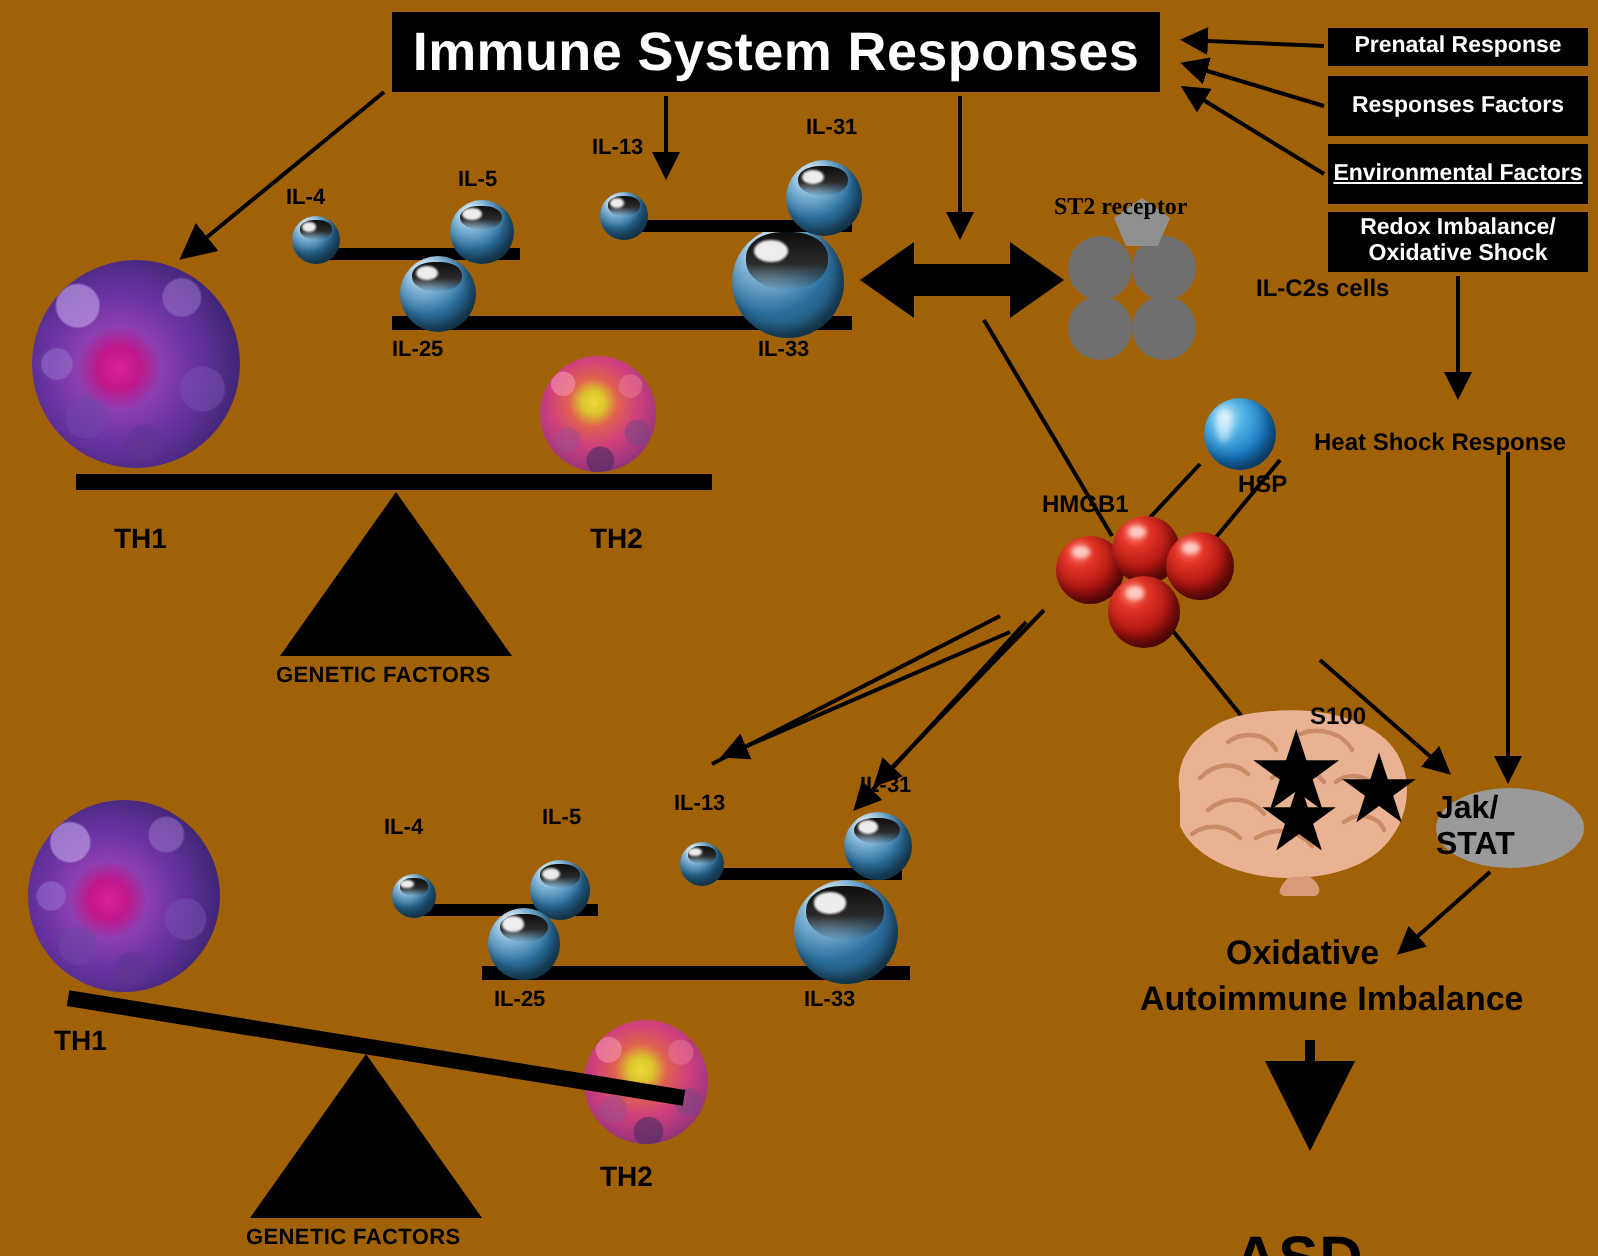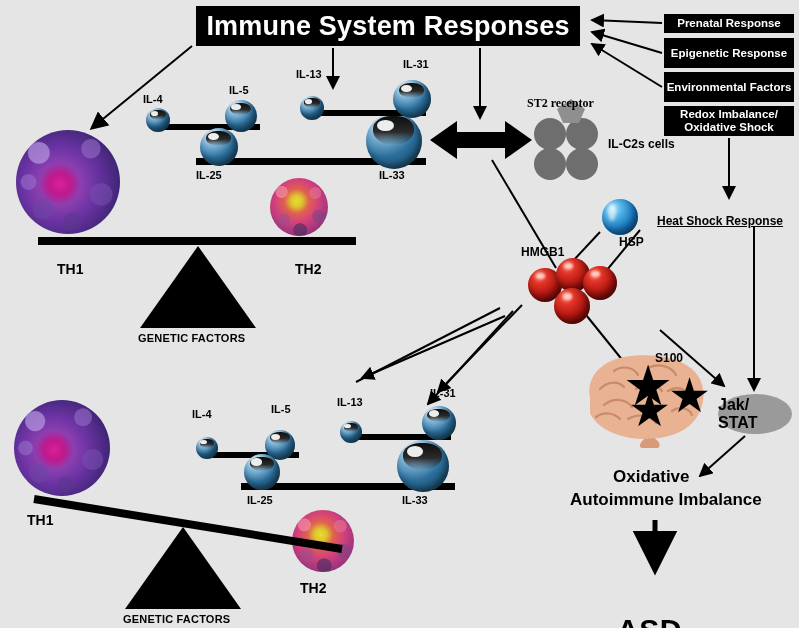--- a/index.html
+++ b/index.html
@@ -2,42 +2,42 @@
 <html><head>
 <meta charset="utf-8">
 <style>
   * { box-sizing: border-box; }
   html, body { margin:0; padding:0; background:#ffffff; }
   body { font-family:"Liberation Sans", sans-serif; }
 
   #stage {
     position:relative;
     width:799px; height:628px;
-    background:#e5e5e5;
+    background:#a16207;
     overflow:hidden;
     padding-left:26px;
   }
 
   .abs { position:absolute; }
 
   
   .blackbox {
     background:#000000; color:#ffffff;
     font-weight:bold; text-align:center;
     display:flex; align-items:center; justify-content:center;
     line-height:1.12;
   }
   #title-box {
     left:196px; top:6px; width:384px; height:40px;
     font-size:27px; letter-spacing:0.2px;
   }
   .factor-box { font-size:11.5px; }
   #box-prenatal     { left:664px; top:14px;  width:130px; height:19px; }
   #box-epigenetic   { left:664px; top:38px;  width:130px; height:30px; }
-  #box-environmental{ left:664px; top:72px;  width:130px; height:30px; }
+  #box-environmental{ left:664px; top:72px;  width:130px; height:30px;text-decoration:underline; }
   #box-redox        { left:664px; top:106px; width:130px; height:30px; }
 
   
   .lbl {
     font-weight:bold; color:#000;
     white-space:nowrap; line-height:1.15;
   }
   .lbl-il { font-size:11px; }
   .lbl-th { font-size:14px; }
   .lbl-gen { font-size:11px; letter-spacing:.2px; }
@@ -201,21 +201,21 @@
     <line x1="660" y1="330" x2="724" y2="386" stroke="#000" stroke-width="2" marker-end="url(#ahs)"></line>
 
     <line x1="745" y1="436" x2="700" y2="476" stroke="#000" stroke-width="2" marker-end="url(#ahs)"></line>
 
     <line x1="655" y1="520" x2="655" y2="568" stroke="#000" stroke-width="5" marker-end="url(#ah)"></line>
   </svg>
 
   <div id="title-box" class="abs blackbox">Immune System Responses</div>
 
   <div id="box-prenatal" class="abs blackbox factor-box">Prenatal Response</div>
-  <div id="box-epigenetic" class="abs blackbox factor-box">Epigenetic Response</div>
+  <div id="box-epigenetic" class="abs blackbox factor-box">Responses Factors</div>
   <div id="box-environmental" class="abs blackbox factor-box">Environmental Factors</div>
   <div id="box-redox" class="abs blackbox factor-box">Redox Imbalance/ Oxidative Shock</div>
 
   <div class="bar" style="left:160px; top:124px; width:100px; height:6px;"></div>
   <div class="ilball" style="left:146px; top:108px; width:24px; height:24px;"></div>
   <div class="ilball" style="left:225px; top:100px; width:32px; height:32px;"></div>
   <div class="abs lbl lbl-il" style="left:143px; top:93px;">IL-4</div>
   <div class="abs lbl lbl-il" style="left:229px; top:84px;">IL-5</div>
 
   <div class="bar" style="left:196px; top:158px; width:230px; height:7px;"></div>
@@ -239,25 +239,25 @@
   <div class="abs lbl lbl-gen" style="left:138px; top:332px;">GENETIC FACTORS</div>
 
   <div class="graycell" style="left:534px; top:118px; width:32px; height:32px;"></div>
   <div class="graycell" style="left:566px; top:118px; width:32px; height:32px;"></div>
   <div class="graycell" style="left:534px; top:148px; width:32px; height:32px;"></div>
   <div class="graycell" style="left:566px; top:148px; width:32px; height:32px;"></div>
   <svg class="abs" style="left:556px; top:98px; width:30px; height:26px;" viewBox="0 0 30 26">
     <path d="M15,1 L29,11 L23,25 L7,25 L1,11 Z" fill="#8f8f8f"></path>
   </svg>
   <div class="abs lbl lbl-md" style="left:527px; top:97px;font-family:Liberation Serif, serif;">ST2 receptor</div>
-  <div class="abs lbl lbl-md" style="left:608px; top:138px;">IL-C2s cells</div>
+  <div class="abs lbl lbl-md" style="left:628px; top:138px;">IL-C2s cells</div>
 
   <div id="hsp-ball" style="left:602px; top:199px; width:36px; height:36px;"></div>
   <div class="abs lbl lbl-md" style="left:619px; top:236px;">HSP</div>
-  <div class="abs lbl lbl-md" style="left:657px; top:215px;text-decoration:underline;">Heat Shock Response</div>
+  <div class="abs lbl lbl-md" style="left:657px; top:215px;">Heat Shock Response</div>
 
   <div class="redball" style="left:528px; top:268px; width:34px; height:34px;"></div>
   <div class="redball" style="left:556px; top:258px; width:34px; height:34px;"></div>
   <div class="redball" style="left:583px; top:266px; width:34px; height:34px;"></div>
   <div class="redball" style="left:554px; top:288px; width:36px; height:36px;"></div>
   <div class="abs lbl lbl-md" style="left:521px; top:246px;">HMGB1</div>
 
   <div class="bar" style="left:207px; top:452px; width:92px; height:6px;"></div>
   <div class="ilball" style="left:196px; top:437px; width:22px; height:22px;"></div>
   <div class="ilball" style="left:265px; top:430px; width:30px; height:30px;"></div>

